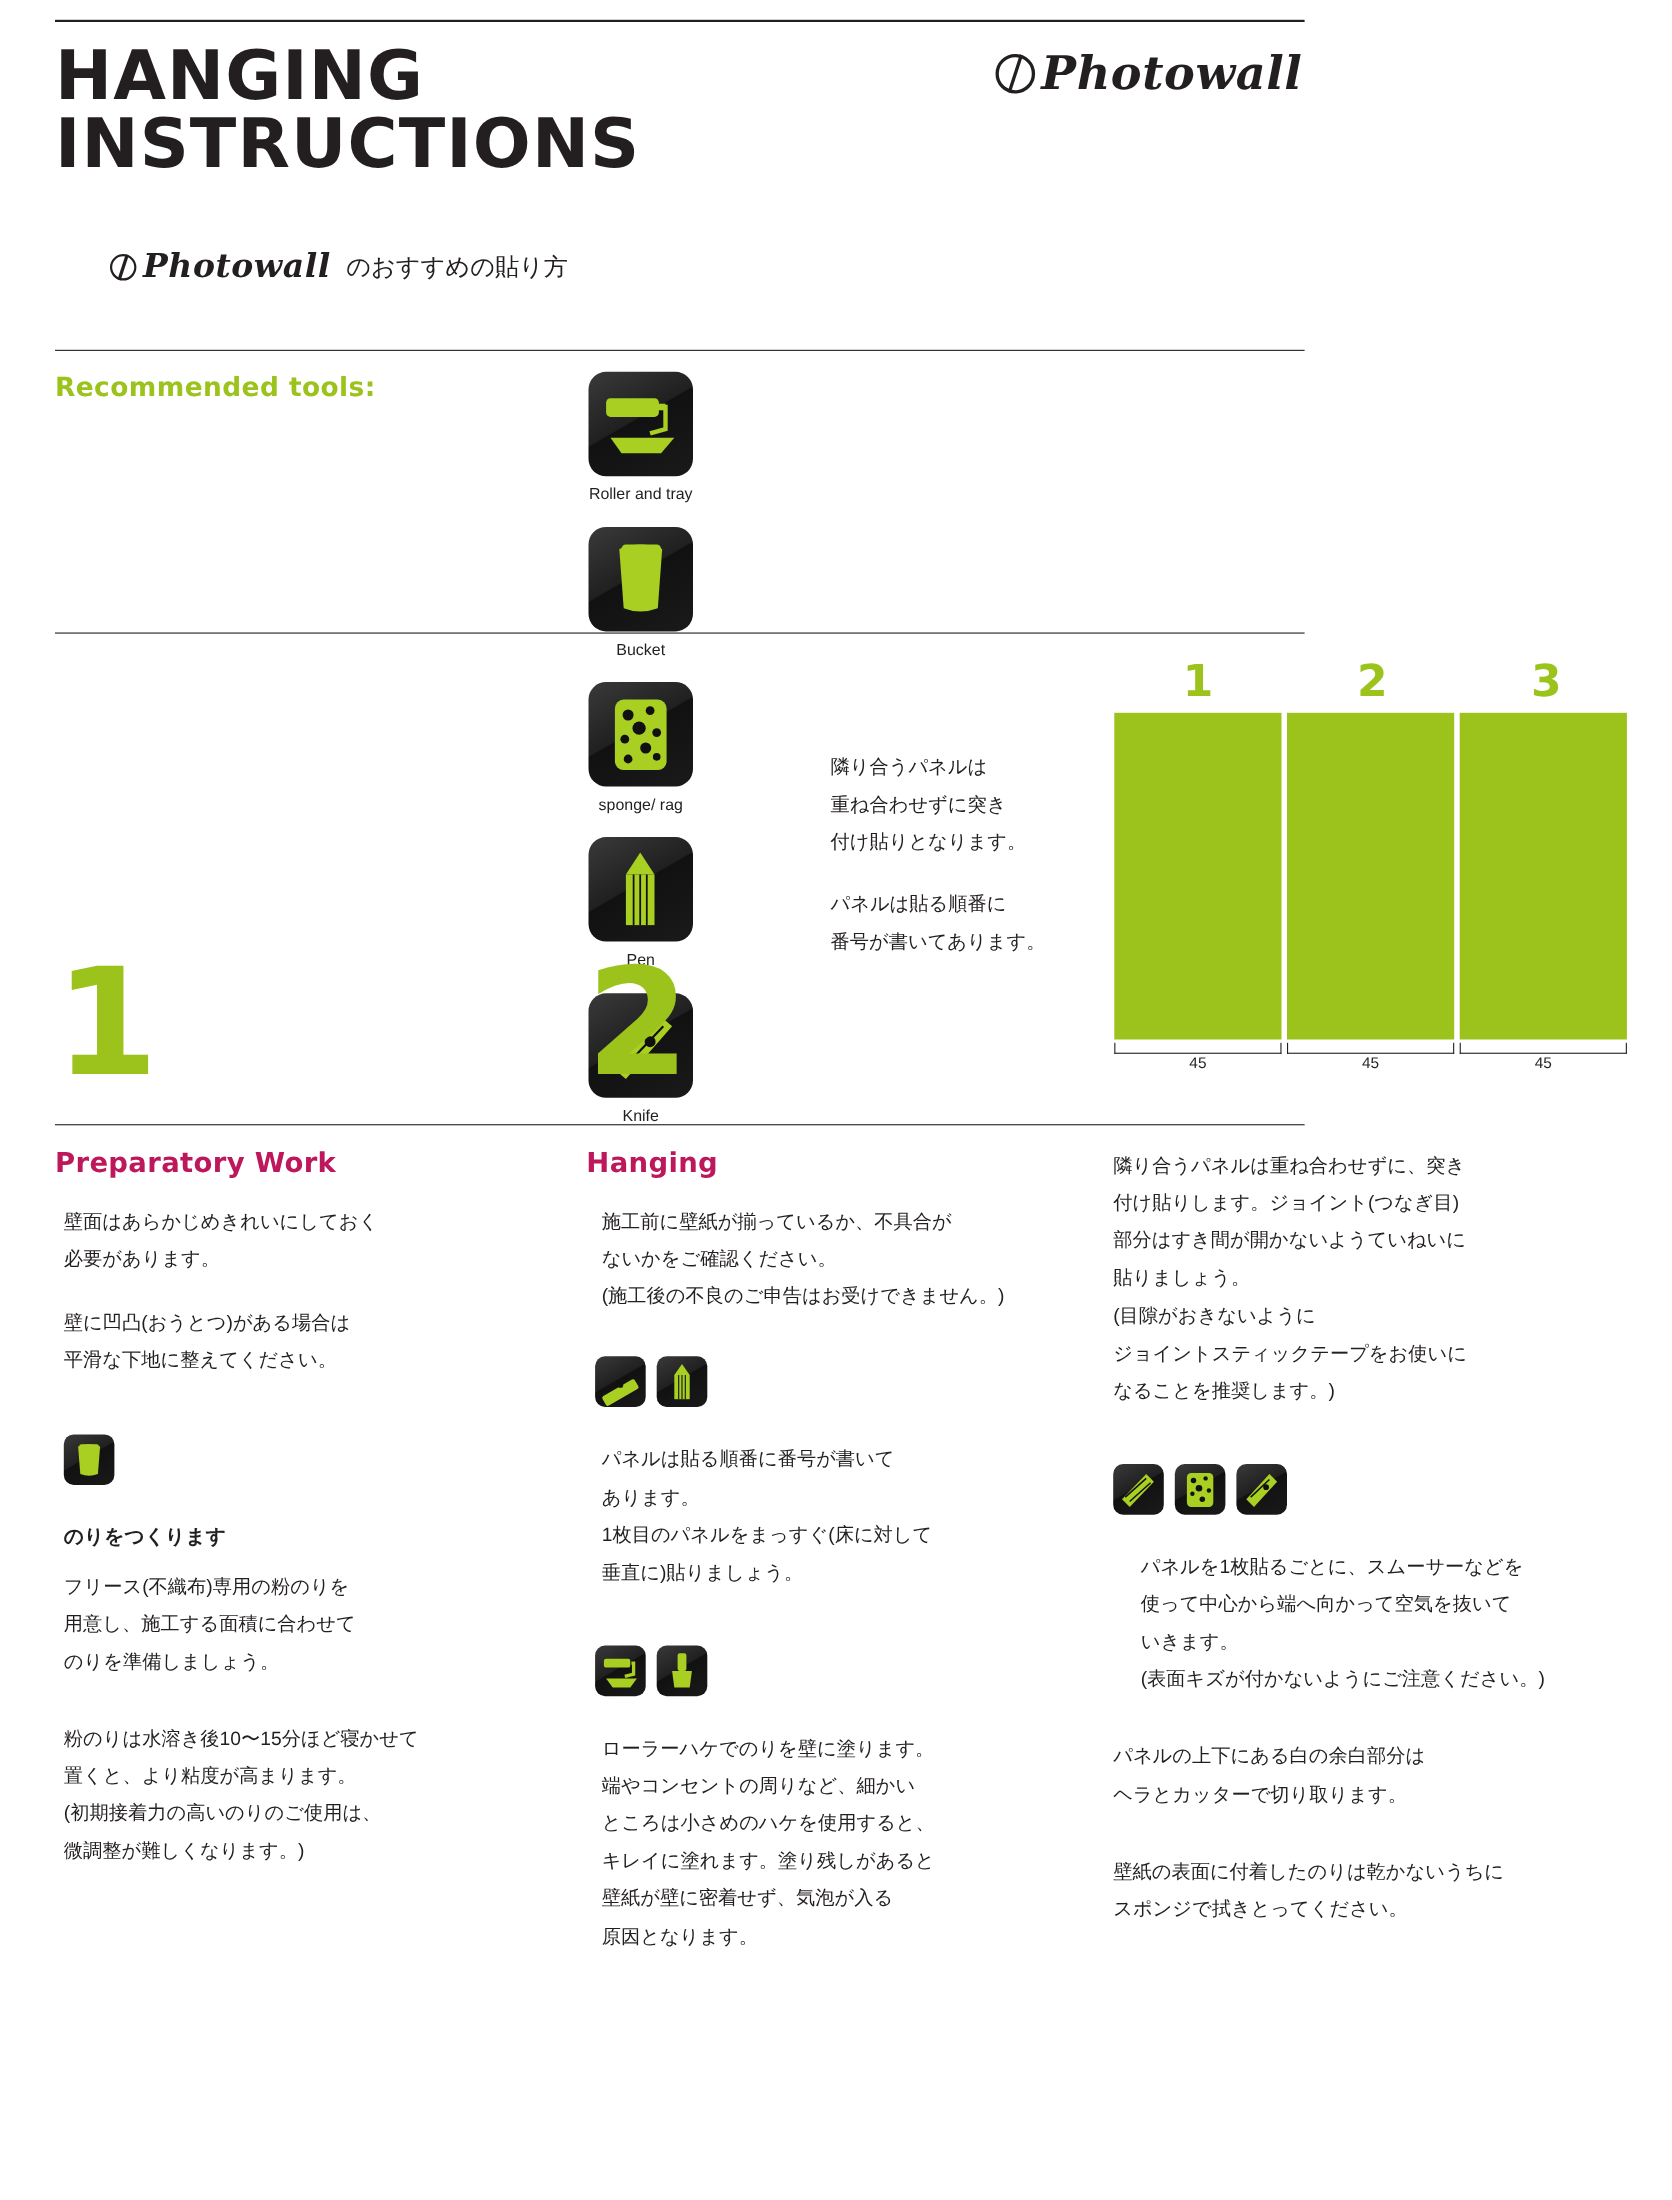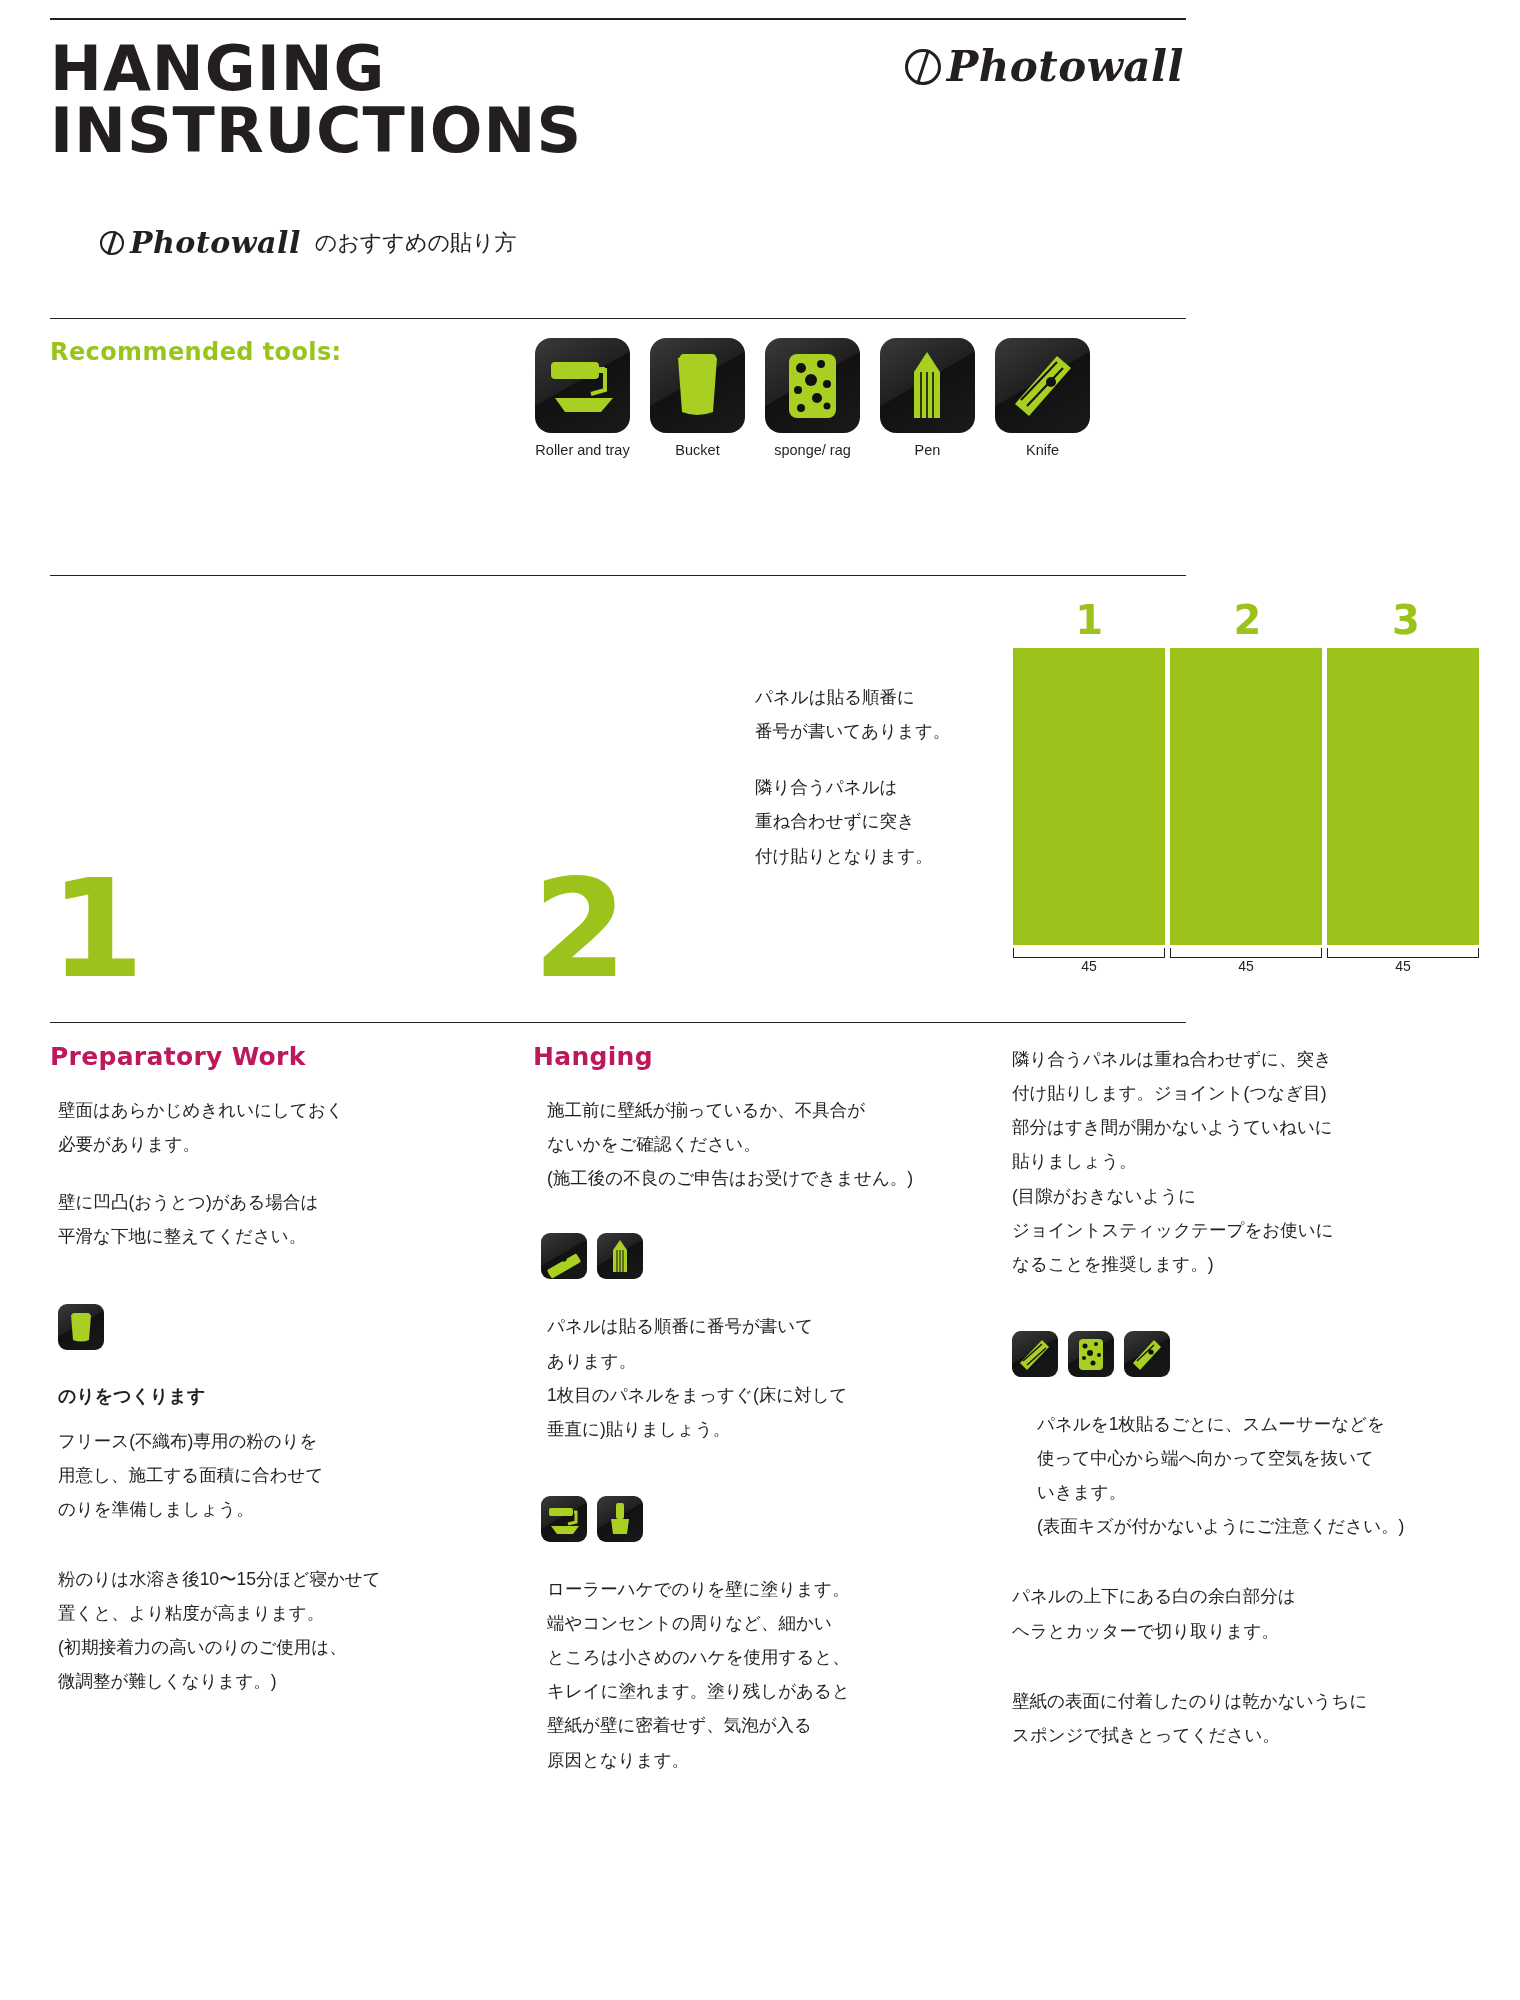--- a/index.html
+++ b/index.html
@@ -116,20 +116,21 @@
     font-size: 24px;
     color: #9cc31c;
     letter-spacing: 0.4px;
   }
   .tools-row {
     position: absolute;
     left: 535px;
     top: 338px;
     display: flex;
     gap: 20px;
+    flex-direction: column;
   }
   .tool {
     width: 95px;
     text-align: center;
   }
   .tool-icon {
     width: 95px;
     height: 95px;
     border-radius: 16px;
     background: linear-gradient(150deg, #3a3a3a 0%, #202020 45%, #111111 46%, #1a1a1a 100%);
@@ -410,25 +411,25 @@
       <div class="bar"></div>
       <div class="val">45</div>
     </div>
     <div class="brace">
       <div class="bar"></div>
       <div class="val">45</div>
     </div>
   </div>
 
   <div class="panel-note">
-    <p class="body-text" style="padding-left:0; white-space:pre-line;">パネルは貼る順番に
-番号が書いてあります。</p>
     <p class="body-text" style="padding-left:0; white-space:pre-line;">隣り合うパネルは
 重ね合わせずに突き
 付け貼りとなります。</p>
+    <p class="body-text" style="padding-left:0; white-space:pre-line;">パネルは貼る順番に
+番号が書いてあります。</p>
   </div>
 
   <div class="big-num num1">1</div>
   <div class="big-num num2">2</div>
 
   <div class="rule rule-cols"></div>
 
   <div class="col col-1">
     <h2 class="col-head">Preparatory Work</h2>
     <p class="body-text" style="white-space:pre-line;">壁面はあらかじめきれいにしておく

